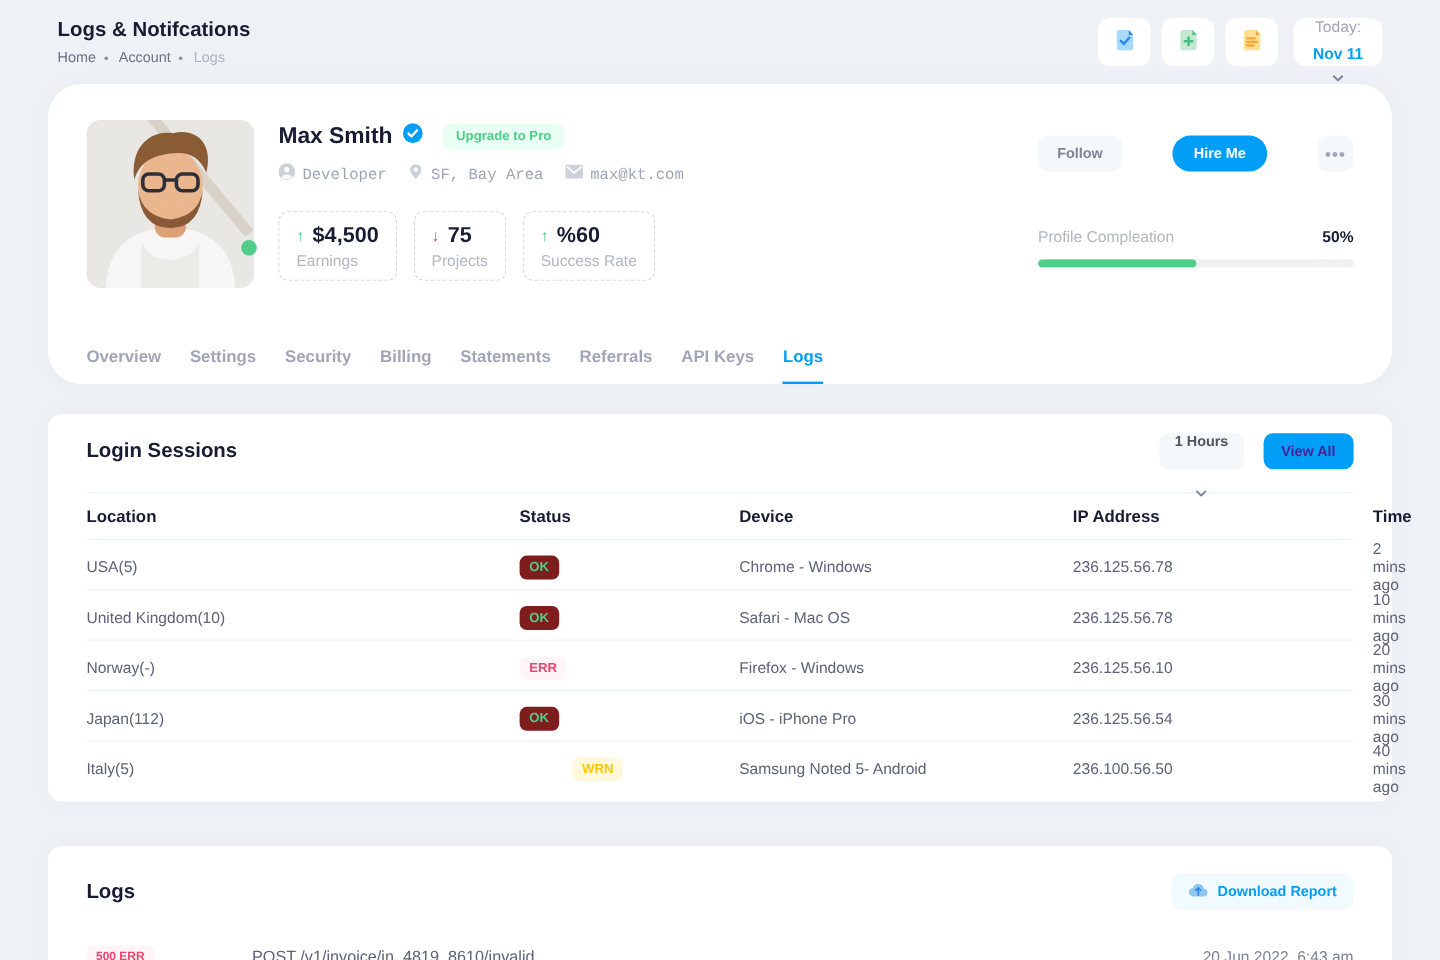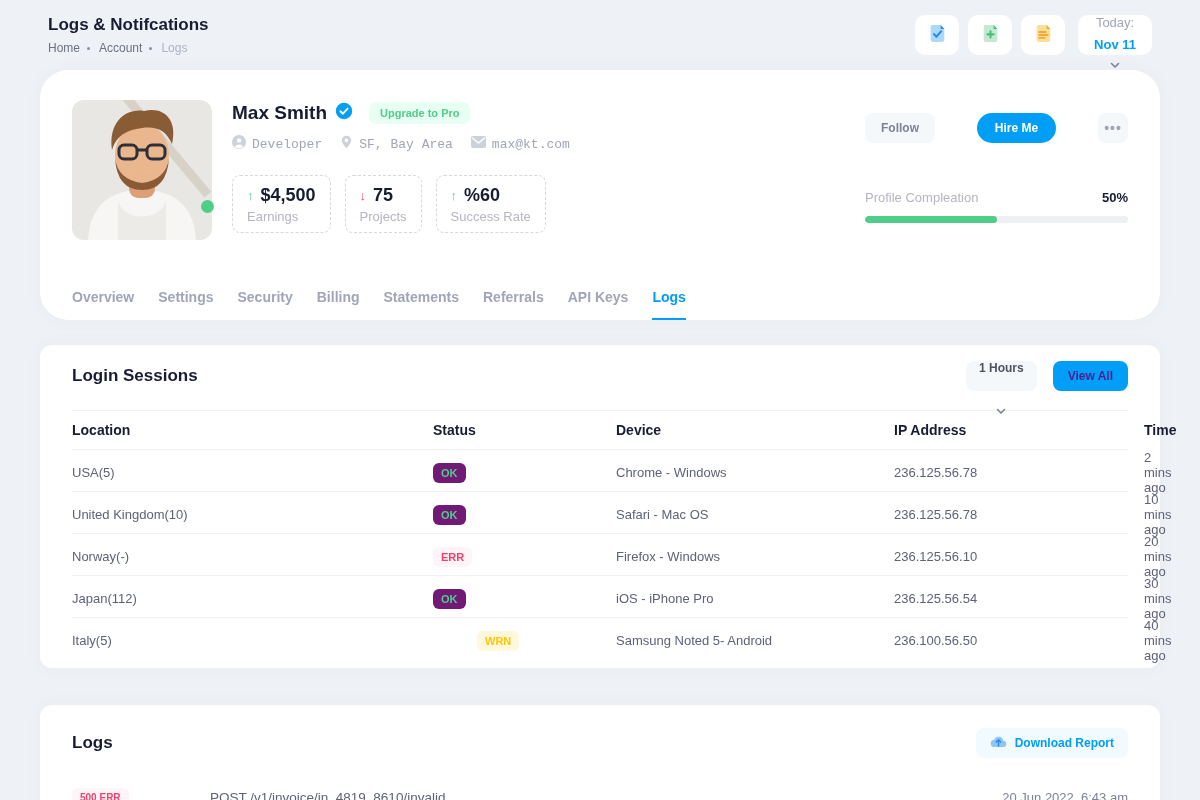--- a/index.html
+++ b/index.html
@@ -64,21 +64,21 @@
   .card-title { font-size: 17px; font-weight: 700; color: #181c32; }
   .header-actions { display: flex; align-items: center; gap: 16px; }
   .filter-select { height: 30px; background: #f5f8fa; border: none; border-radius: 8px; padding: 0 13px; display: flex; align-items: center; gap: 30px; font-size: 12px; font-weight: 600; color: #50525f; cursor: pointer; font-family: inherit; flex-direction: column; }
   .btn-viewall { height: 30px; padding: 0 15px; background: #009ef7; color: #4c1d95; font-size: 12px; font-weight: 600; border-radius: 8px; }
   .table { margin-top: 19px; }
   .thead, .trow { display: grid; grid-template-columns: 313px 135px 230px 202px 1fr; align-items: center; gap: 48px; }
   .thead { height: 40px; border-top: 1px solid #eff2f5; border-bottom: 1px solid #eff2f5; font-size: 14px; font-weight: 600; color: #181c32; }
   .trow { height: 42px; border-bottom: 1px solid #eff2f5; font-size: 13px; font-weight: 500; color: #5e6278; }
   .trow:last-child { border-bottom: none; }
   .badge { display: inline-block; padding: 4px 8px; border-radius: 6px; font-size: 11px; font-weight: 700; }
-  .badge-ok  { background: #701a75; color: #50cd89; }
+  .badge-ok  { background: #7f1d1d; color: #50cd89; }
   .badge-err { background: #fff5f8; color: #f1416c; }
   .badge-wrn { background: #fff8dd; color: #ffc700; margin-left: 44px; }
 
   
   .logs-card { margin: 37px 40px 0; height: 130px; padding: 23px 32px 0; }
   .btn-download { height: 30px; padding: 0 14px; background: #f1faff; color: #009ef7; font-size: 12px; font-weight: 600; border-radius: 8px; display: flex; align-items: center; gap: 8px; }
   .log-row { display: flex; align-items: center; margin-top: 29px; }
   .log-badge-cell { width: 138px; flex: none; }
   .log-badge { display: inline-block; padding: 4px 8px; border-radius: 6px; font-size: 10px; font-weight: 700; background: #fff5f8; color: #f1416c; }
   .log-path { flex: 1; font-size: 13.5px; font-weight: 500; color: #5e6278; }

